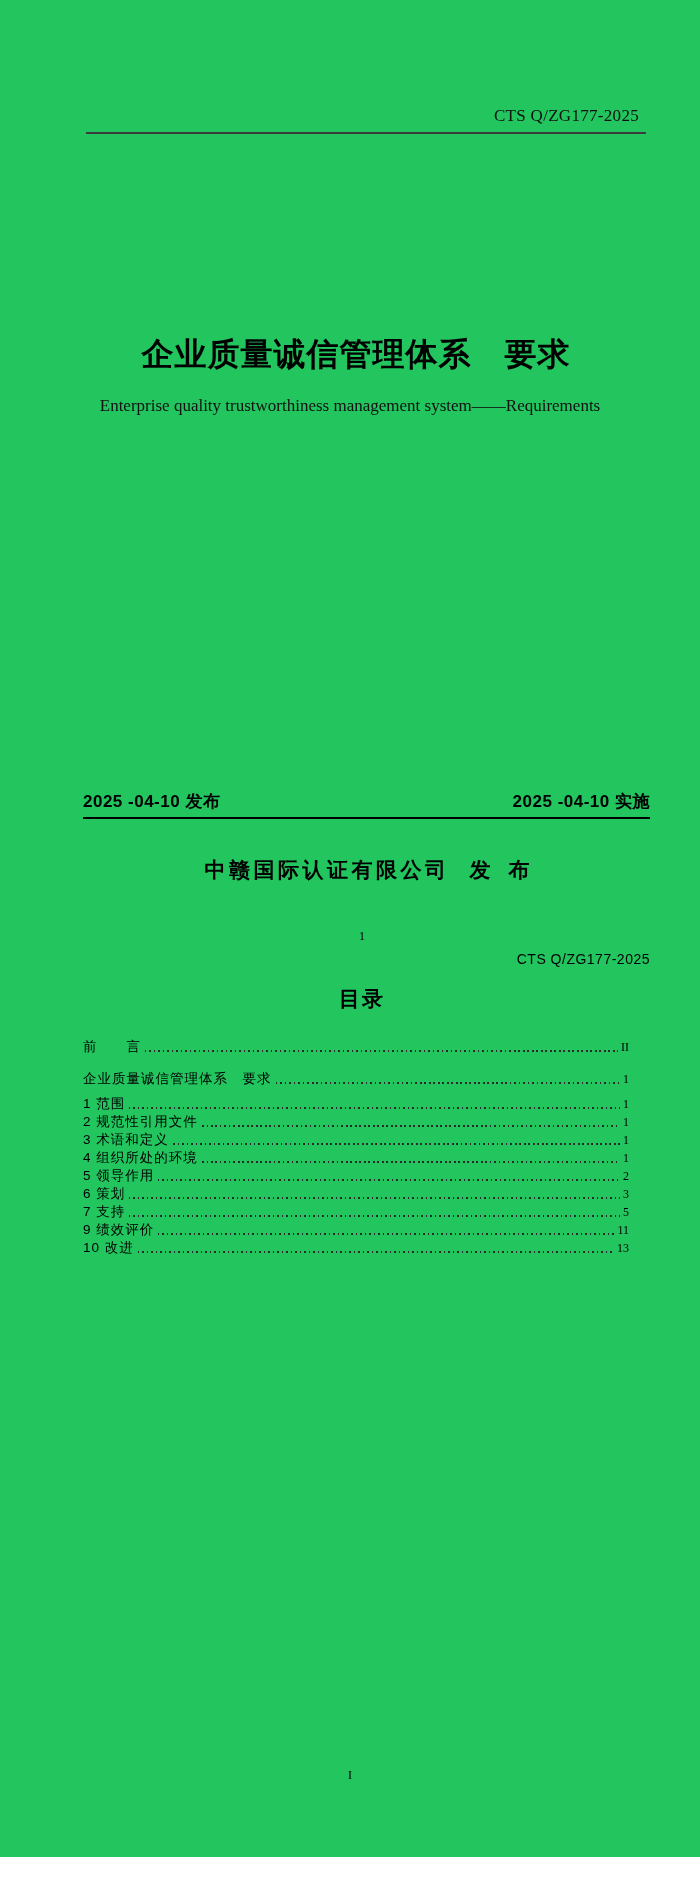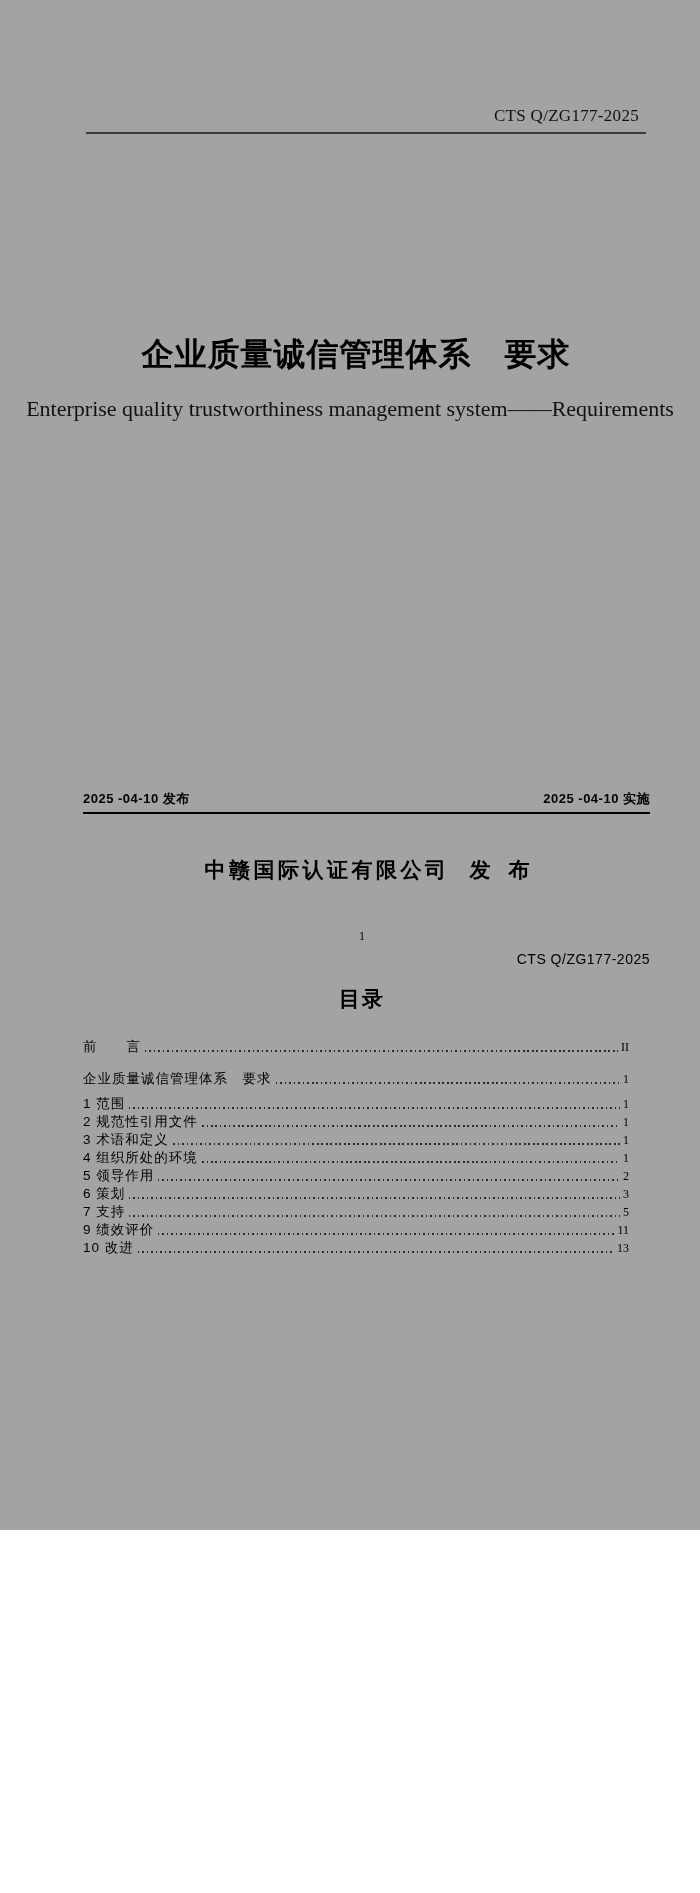--- a/index.html
+++ b/index.html
@@ -1,45 +1,45 @@
 <!DOCTYPE html>
 <html><head>
 <meta charset="utf-8">
 <style>
   html,body { margin:0; padding:0; background:#ffffff; }
   #page {
-    position:relative; width:700px; height:1530px; margin:0 auto;
-    background:#a3a3a3; color:#000;
+    position:relative; width:700px; height:1857px; margin:0 auto;
+    background:#22c55e; color:#000;
     font-family:"Liberation Sans", sans-serif;
     overflow:hidden;
   }
   .hdr-code-top {
     position:absolute; top:106px; left:0; right:61px;
     text-align:right; font-family:"Liberation Serif", serif;
     font-size:17px; color:#111; letter-spacing:0.3px;
   }
   .hdr-rule {
     position:absolute; top:132px; left:86px; width:560px; height:2px;
     background:#3c3c3c;
   }
   .title-zh {
     position:absolute; top:333px; left:20px; width:672px; margin:0;
     text-align:center; font-size:32px; font-weight:bold; color:#000;
     font-family:"Liberation Sans", sans-serif; letter-spacing:1px;
   }
   .title-en {
     position:absolute; top:396px; left:0; width:700px;
     text-align:center; font-family:"Liberation Serif", serif;
-    font-size:22px; color:#111;
+    font-size:17px; color:#111;
   }
   .dates-row {
     position:absolute; top:790px; left:83px; width:567px;
     display:flex; justify-content:space-between; align-items:baseline;
     padding-bottom:4px; border-bottom:2px solid #000;
-    font-size:13px; font-weight:bold; letter-spacing:0.5px;
+    font-size:17px; font-weight:bold; letter-spacing:0.5px;
   }
   .publisher-row {
     position:absolute; top:856px; left:40px; width:660px;
     display:flex; justify-content:center; align-items:baseline; gap:20px;
     font-size:21px; font-weight:bold;
   }
   .publisher-name { letter-spacing:3.5px; }
   .publish-label  { letter-spacing:6px; }
   .pgnum-cover {
     position:absolute; top:929px; left:24px; width:676px;

